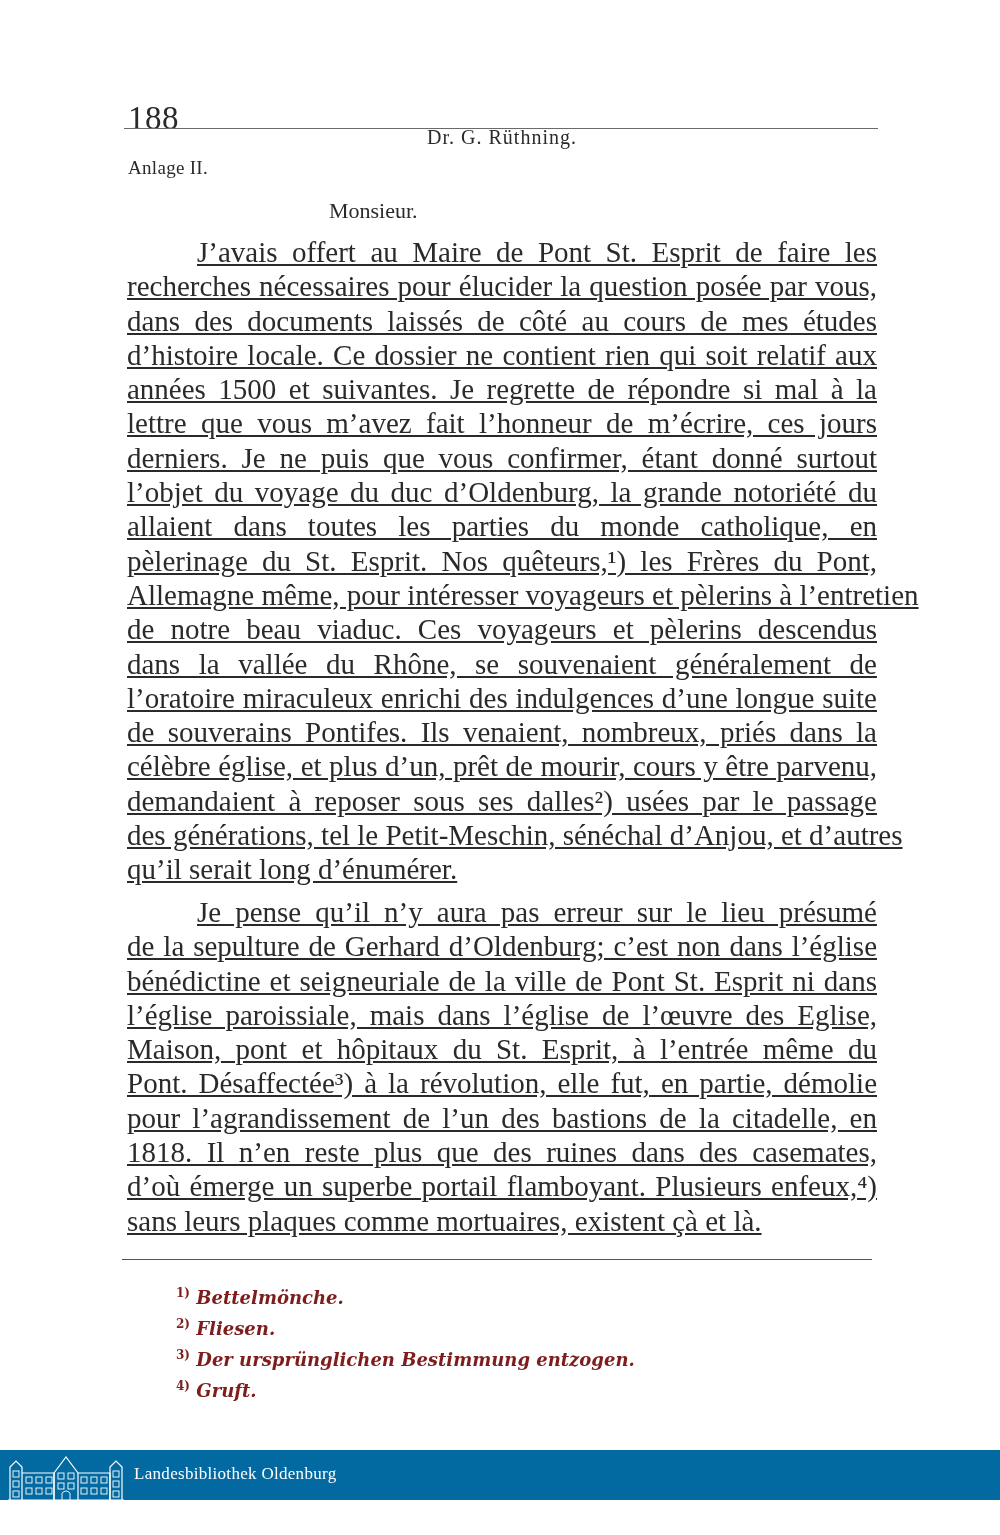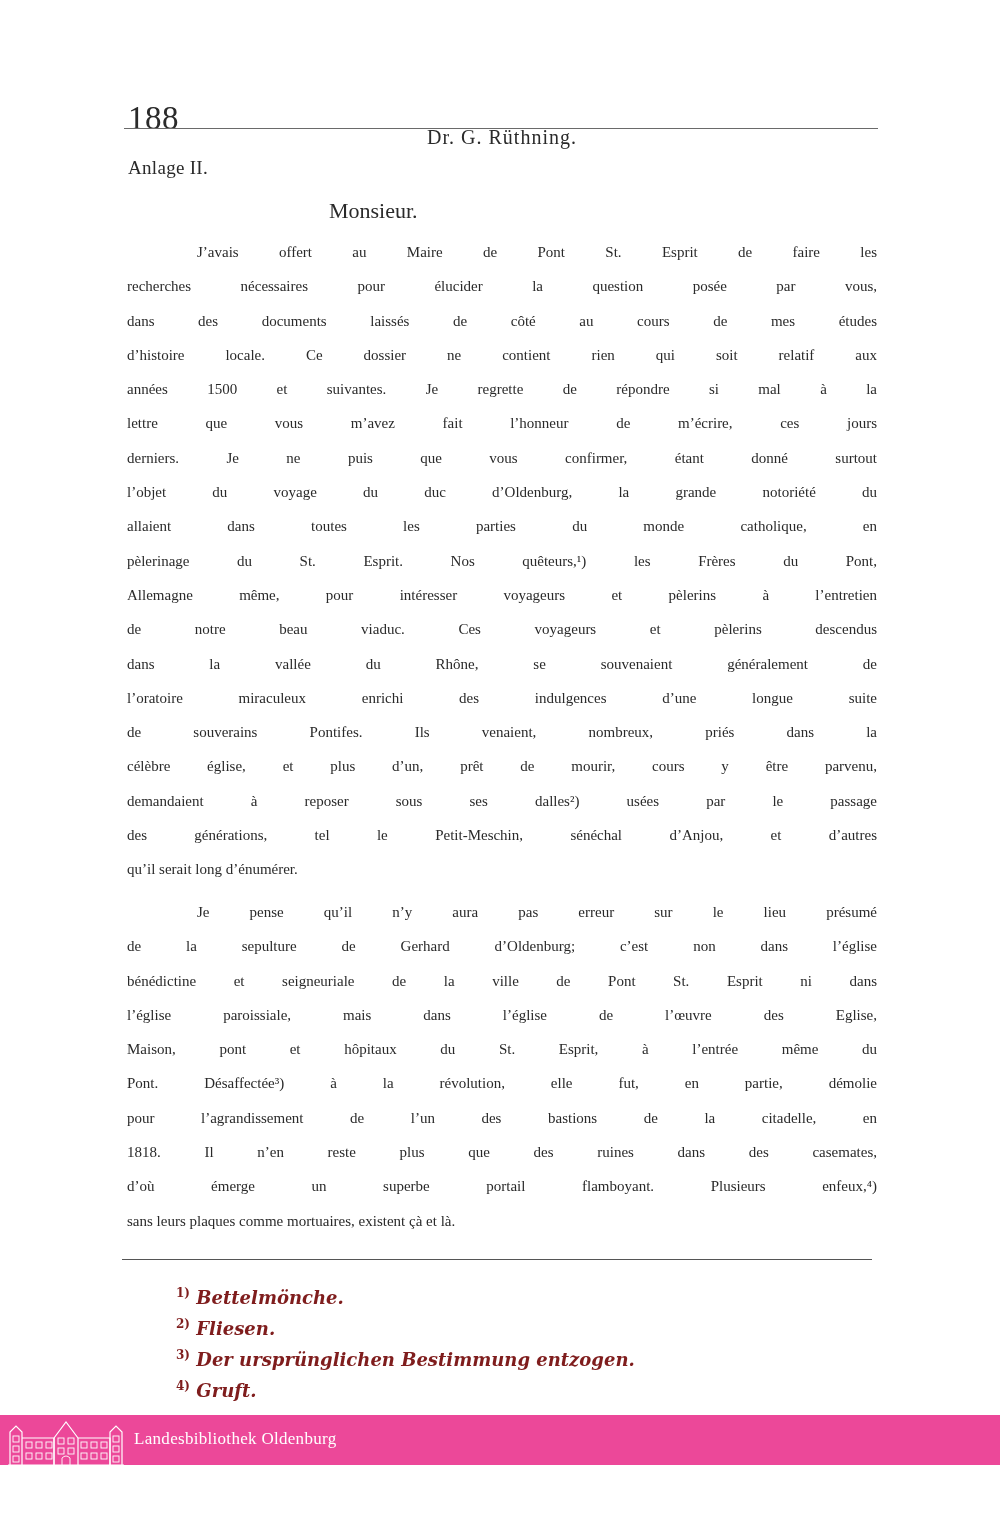--- a/index.html
+++ b/index.html
@@ -8,31 +8,31 @@
     background: #ffffff; color: #2a2a2a;
     font-family: "Liberation Serif", "DejaVu Serif", serif;
   }
   .page { position: absolute; left: 0; top: 0; width: 1000px; height: 1485px; }
   .running-head { position: absolute; left: 128px; top: 92px; width: 748px; height: 34px; }
   .page-number { position: absolute; left: 0; top: 8px; font-size: 33px; letter-spacing: 0.5px; }
   .running-title { position: absolute; left: 0; width: 748px; top: 2px; text-align: center; font-size: 20px; letter-spacing: 1px; margin-top: 32px; }
   .head-rule { position: absolute; left: 124px; top: 128px; width: 754px; height: 0; border-top: 1.5px solid #6a6a6a; }
   .anlage { position: absolute; left: 128px; top: 157px; font-size: 19px; letter-spacing: 0.3px; }
   .salutation { position: absolute; left: 329px; top: 198px; font-size: 22px; }
-  .body-text { position: absolute; left: 127px; width: 750px; font-size: 15px; line-height: 34.3px; }
+  .body-text { position: absolute; left: 127px; width: 750px; font-size: 29px; line-height: 34.3px; text-decoration: underline; }
   .para1 { top: 235px; }
   .para2 { top: 895px; }
   .line { display: block; text-align: justify; text-align-last: justify; white-space: nowrap; height: 34.3px; }
   .line.last { text-align-last: left; }
   .line.indent { padding-left: 70px; }
   .fn-rule { position: absolute; left: 122px; top: 1259px; width: 750px; height: 0; border-top: 1.5px solid #555; }
   .footnotes { position: absolute; left: 176px; top: 1280px; font-size: 18px; line-height: 27px; font-family: "DejaVu Serif", serif; font-style: italic; font-weight: bold; color: #7f1d1d; }
   .fn { display: block; }
   .fn sup, .body-text sup { font-size: 12px; font-style: normal; }
-  .footer-bar { position: absolute; left: 0; top: 1415px; width: 1000px; height: 50px; background: #ec4899; }
+  .footer-bar { position: absolute; left: 0; top: 1450px; width: 1000px; height: 50px; background: #0369a1; }
   .library-logo { position: absolute; left: 6px; top: 3px; width: 118px; height: 47px; }
   .library-name { position: absolute; left: 134px; top: 14px; font-size: 17px; color: #ffffff; letter-spacing: 0.3px; }
 </style>
 </head>
 <body>
 
 <div class="page">
   <div class="running-head">
     <span class="page-number">188</span>
     <span class="running-title">Dr. G. Rüthning.</span>

